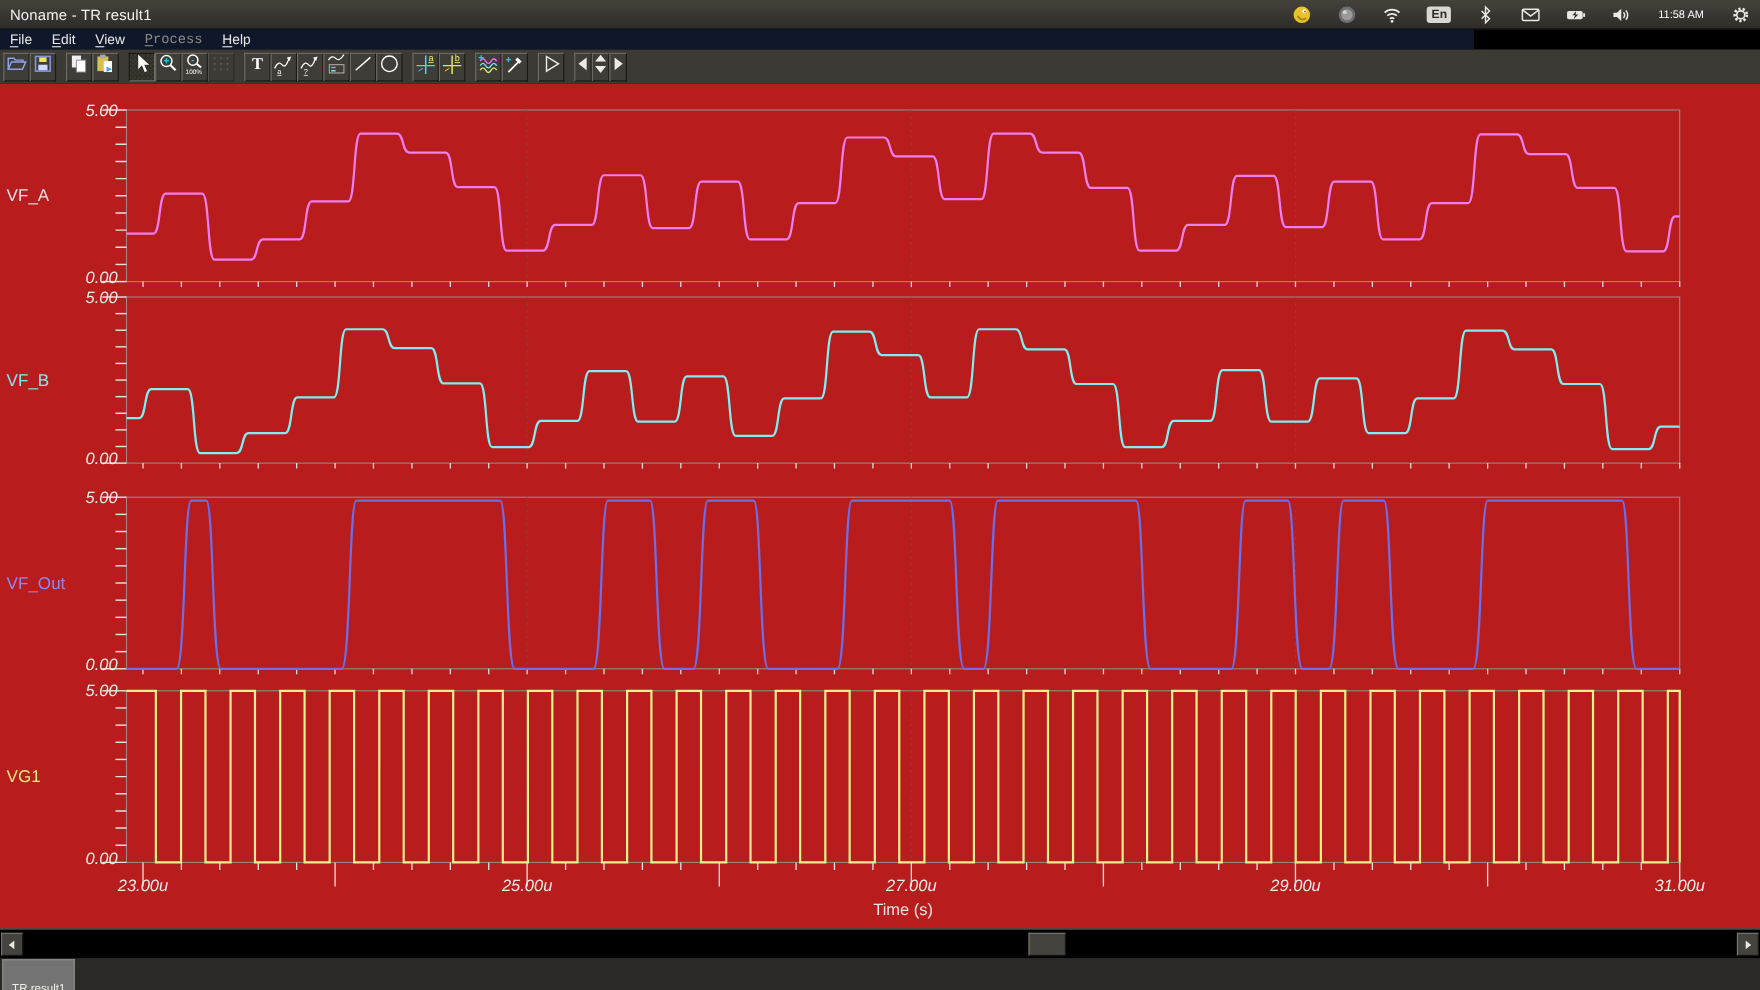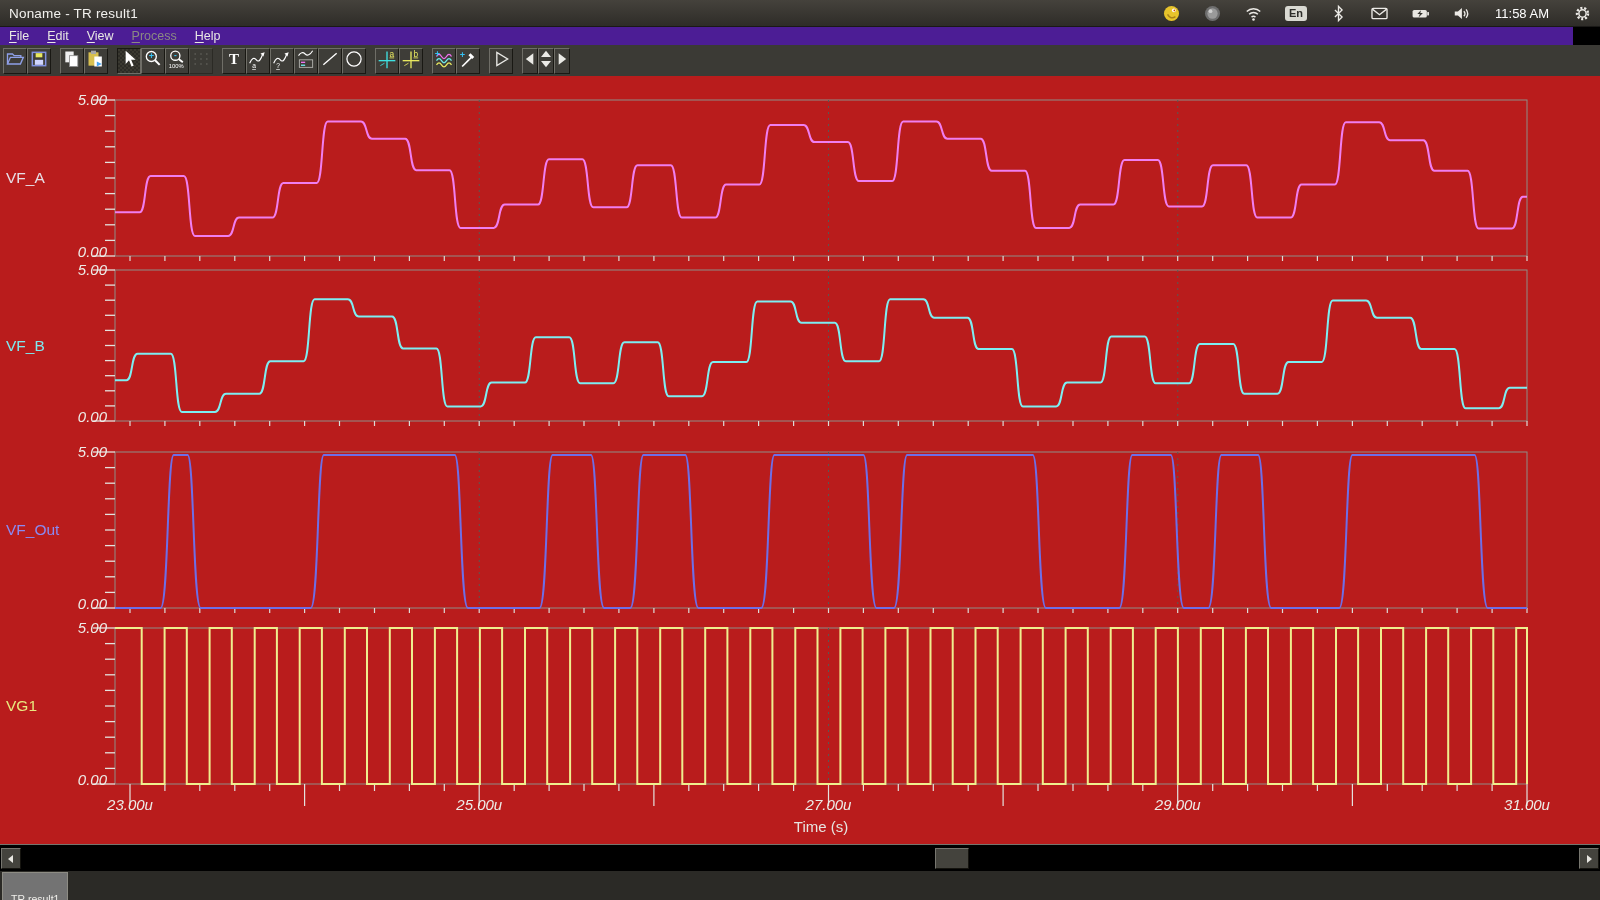--- a/index.html
+++ b/index.html
@@ -7,26 +7,26 @@
           font-family:"Liberation Sans",sans-serif;-webkit-font-smoothing:antialiased;}
   
   .titlebar{position:absolute;left:0;top:0;width:1600px;height:26px;
             background:linear-gradient(#45423c,#2e2c28);border-bottom:1px solid #1a1917;
             display:flex;align-items:center;}
   .titlebar .title{margin-left:9px;font-size:13.5px;font-weight:normal;color:#f2f1ee;letter-spacing:.2px;}
   .tray{margin-left:auto;display:flex;align-items:center;gap:22px;padding-right:8px;}
   .tray svg{display:block;}
   .enbox{background:#d9d9d2;color:#2d2d2a;font-size:11px;font-weight:bold;
          padding:1px 4px;border-radius:3px;line-height:13px;}
-  .clock{color:#ffffff;font-size:13px;margin:0 2px;}
+  .clock{color:#ffffff;font-size:10px;margin:0 2px;}
   
-  .menubar{position:absolute;left:0;top:27px;width:1573px;height:18px;background:#4c1d95;
+  .menubar{position:absolute;left:0;top:27px;width:1340px;height:18px;background:#0f172a;
            display:flex;align-items:center;}
   .menuitem{color:#e9e8e4;font-size:12.5px;padding:0 9px;cursor:default;}
-  .menuitem.dim{color:#8b8a83;}
+  .menuitem.dim{color:#8b8a83;font-family:Liberation Mono, monospace;}
   .menuitem u{text-decoration:underline;text-underline-offset:2px;}
   
   .toolbar{position:absolute;left:0;top:45px;width:1600px;height:31px;background:#3b3a35;
            display:flex;align-items:center;padding-left:3px;box-sizing:border-box;}
   .tgroup{display:flex;margin-right:9px;}
   .tbtn{width:24px;height:26px;display:flex;align-items:center;justify-content:center;
         background:#3e3d38;border:1px solid;border-color:#6f6e67 #191813 #191813 #6f6e67;box-sizing:border-box;}
   .tbtn.narrow{width:16px;}
   .tbtn.pressed{border-color:#191813 #6f6e67 #6f6e67 #191813;
         background:repeating-conic-gradient(#2d2c27 0% 25%,#3a3930 0% 50%) 0 0/4px 4px;}

